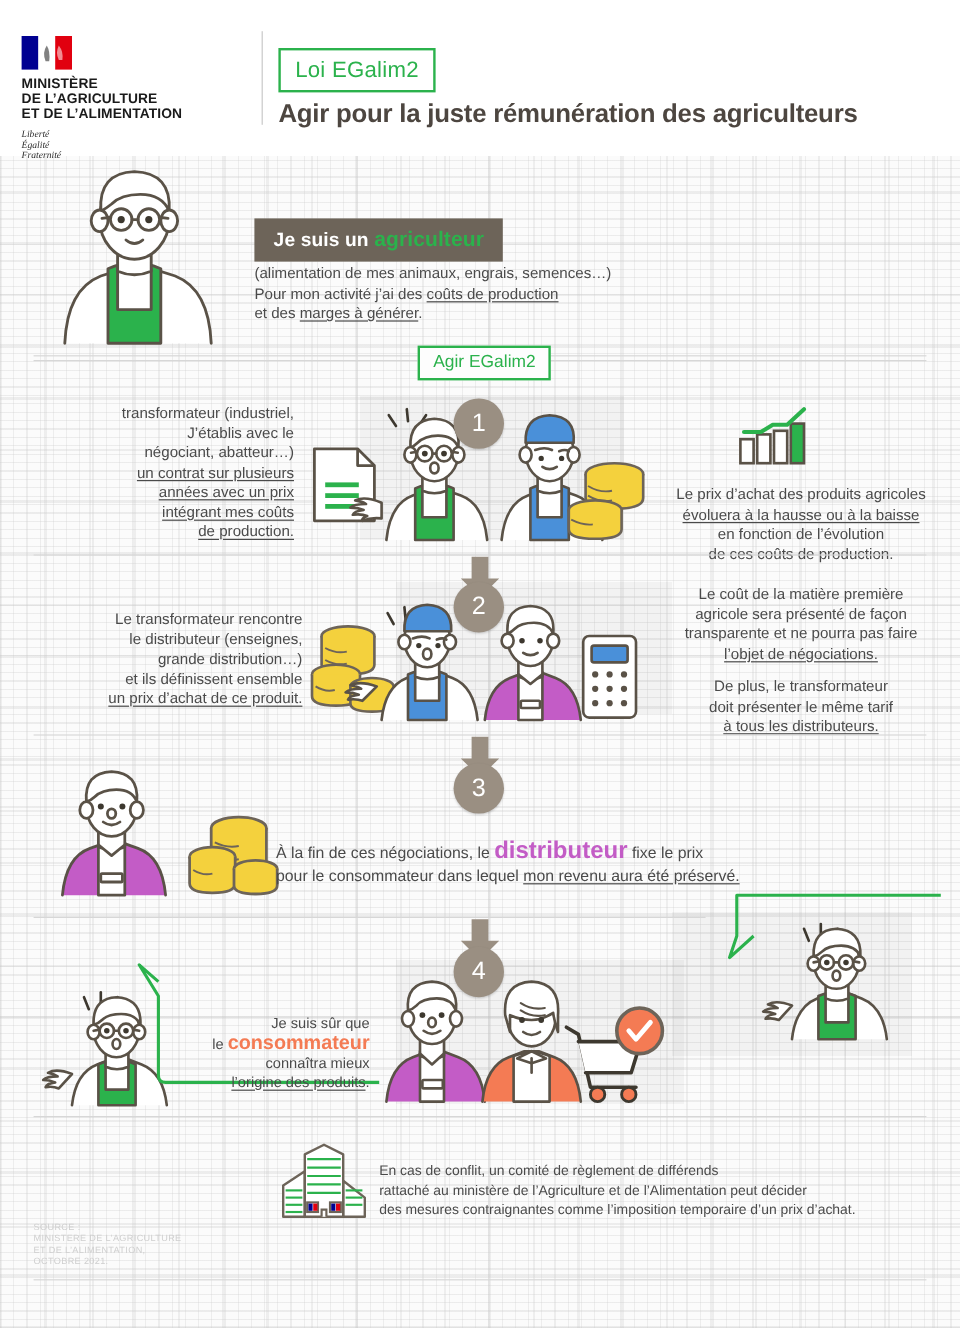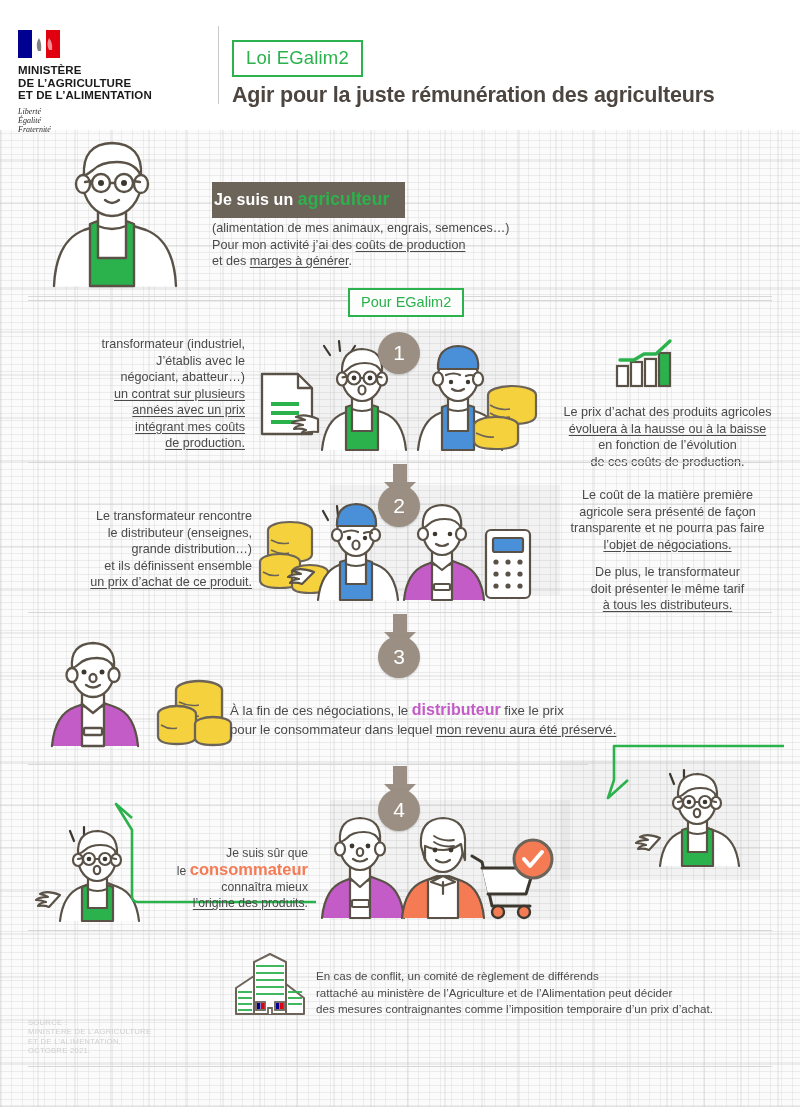--- a/index.html
+++ b/index.html
@@ -56,21 +56,21 @@
   .header-title {
     position: absolute; left: 232px; top: 83px;
     font-size: 21.5px; font-weight: bold; color: #4d4640; letter-spacing: -.2px;
   }
 
   
   .hline { position: absolute; height: 1px; background: #d7d7d7; }
 
   .speech-label {
     position: absolute; background: #6d6459; color: #fff;
-    font-size: 16px; font-weight: bold; padding: 7px 16px 8px 2px;
+    font-size: 16px; font-weight: bold; padding: 7px 16px 8px 16px;
     letter-spacing: .1px;
   }
   .speech-label .hl { color: #2bb24c; font-size: 17.5px; }
 
   .body-text { position: absolute; color: #4a4a4a; font-size: 12.6px; line-height: 16.5px; }
   .body-text .u { text-decoration: underline; text-underline-offset: 2px; }
   .bold { font-weight: bold; }
 
   .egalim-tag {
     position: absolute; border: 2px solid #2bb24c; color: #2bb24c;
@@ -169,21 +169,21 @@
   </div>
 
   <div class="body-text" style="left:212px;top:220px;width:400px;">
     <div>(alimentation de mes animaux, engrais, semences…)</div>
     <div><span>Pour mon activité j’ai des </span><span class="u">coûts de production</span></div>
     <div><span>et des </span><span class="u">marges à générer</span><span>.</span></div>
   </div>
 
   <div class="hline" style="left:28px;top:300px;width:320px;"></div>
   <div class="hline" style="left:452px;top:300px;width:320px;"></div>
-  <div class="egalim-tag" style="left:348px;top:288px;">Pour EGalim2</div>
+  <div class="egalim-tag" style="left:348px;top:288px;">Agir EGalim2</div>
 
   <div class="body-text" style="left:30px;top:336px;width:215px;text-align:right;">
     <div>transformateur (industriel,</div>
     <div>J’établis avec le</div>
     <div>négociant, abatteur…)</div>
     <div class="u">un contrat sur plusieurs</div>
     <div class="u">années avec un prix</div>
     <div class="u">intégrant mes coûts</div>
     <div class="u">de production.</div>
   </div>
@@ -418,21 +418,21 @@
         <ellipse cx="22" cy="42" rx="19" ry="8" fill="#f4d13d"></ellipse>
         <path d="M3 42 v22 q0 8 19 8 q19 0 19 -8 v-22" fill="#f4d13d"></path>
         <path d="M6 53 q8 5 16 3" fill="none" stroke-width="1.6"></path>
         <ellipse cx="58" cy="52" rx="18" ry="7" fill="#f4d13d"></ellipse>
         <path d="M40 52 v14 q0 7 18 7 q18 0 18 -7 v-14" fill="#f4d13d"></path>
       </g>
     </svg>
   </div>
 
   <div class="body-text" style="left:230px;top:700px;width:470px;font-size:13.2px;line-height:19px;">
-    <div><span>À la fin de ces négociations, le </span><span class="bold purple" style="font-size:16px;">distributeur</span><span> fixe le prix</span></div>
+    <div><span>À la fin de ces négociations, le </span><span class="bold purple" style="font-size:20px;">distributeur</span><span> fixe le prix</span></div>
     <div><span>pour le consommateur dans lequel </span><span class="u">mon revenu aura été préservé.</span></div>
   </div>
 
   <svg class="ill" style="left:606px;top:742px;" width="180" height="60" viewBox="0 0 180 60">
     <path d="M178 4 h-170 q0 0 0 0 l0 34 l-6 18 l20 -18" fill="none" stroke="#2bb24c" stroke-width="2.6" stroke-linejoin="round"></path>
   </svg>
 
   <div class="ill" style="left:640px;top:770px;">
     <svg width="120" height="96" viewBox="0 0 120 96">
       <g stroke="#3d382f" stroke-width="2.2" stroke-linecap="round">

